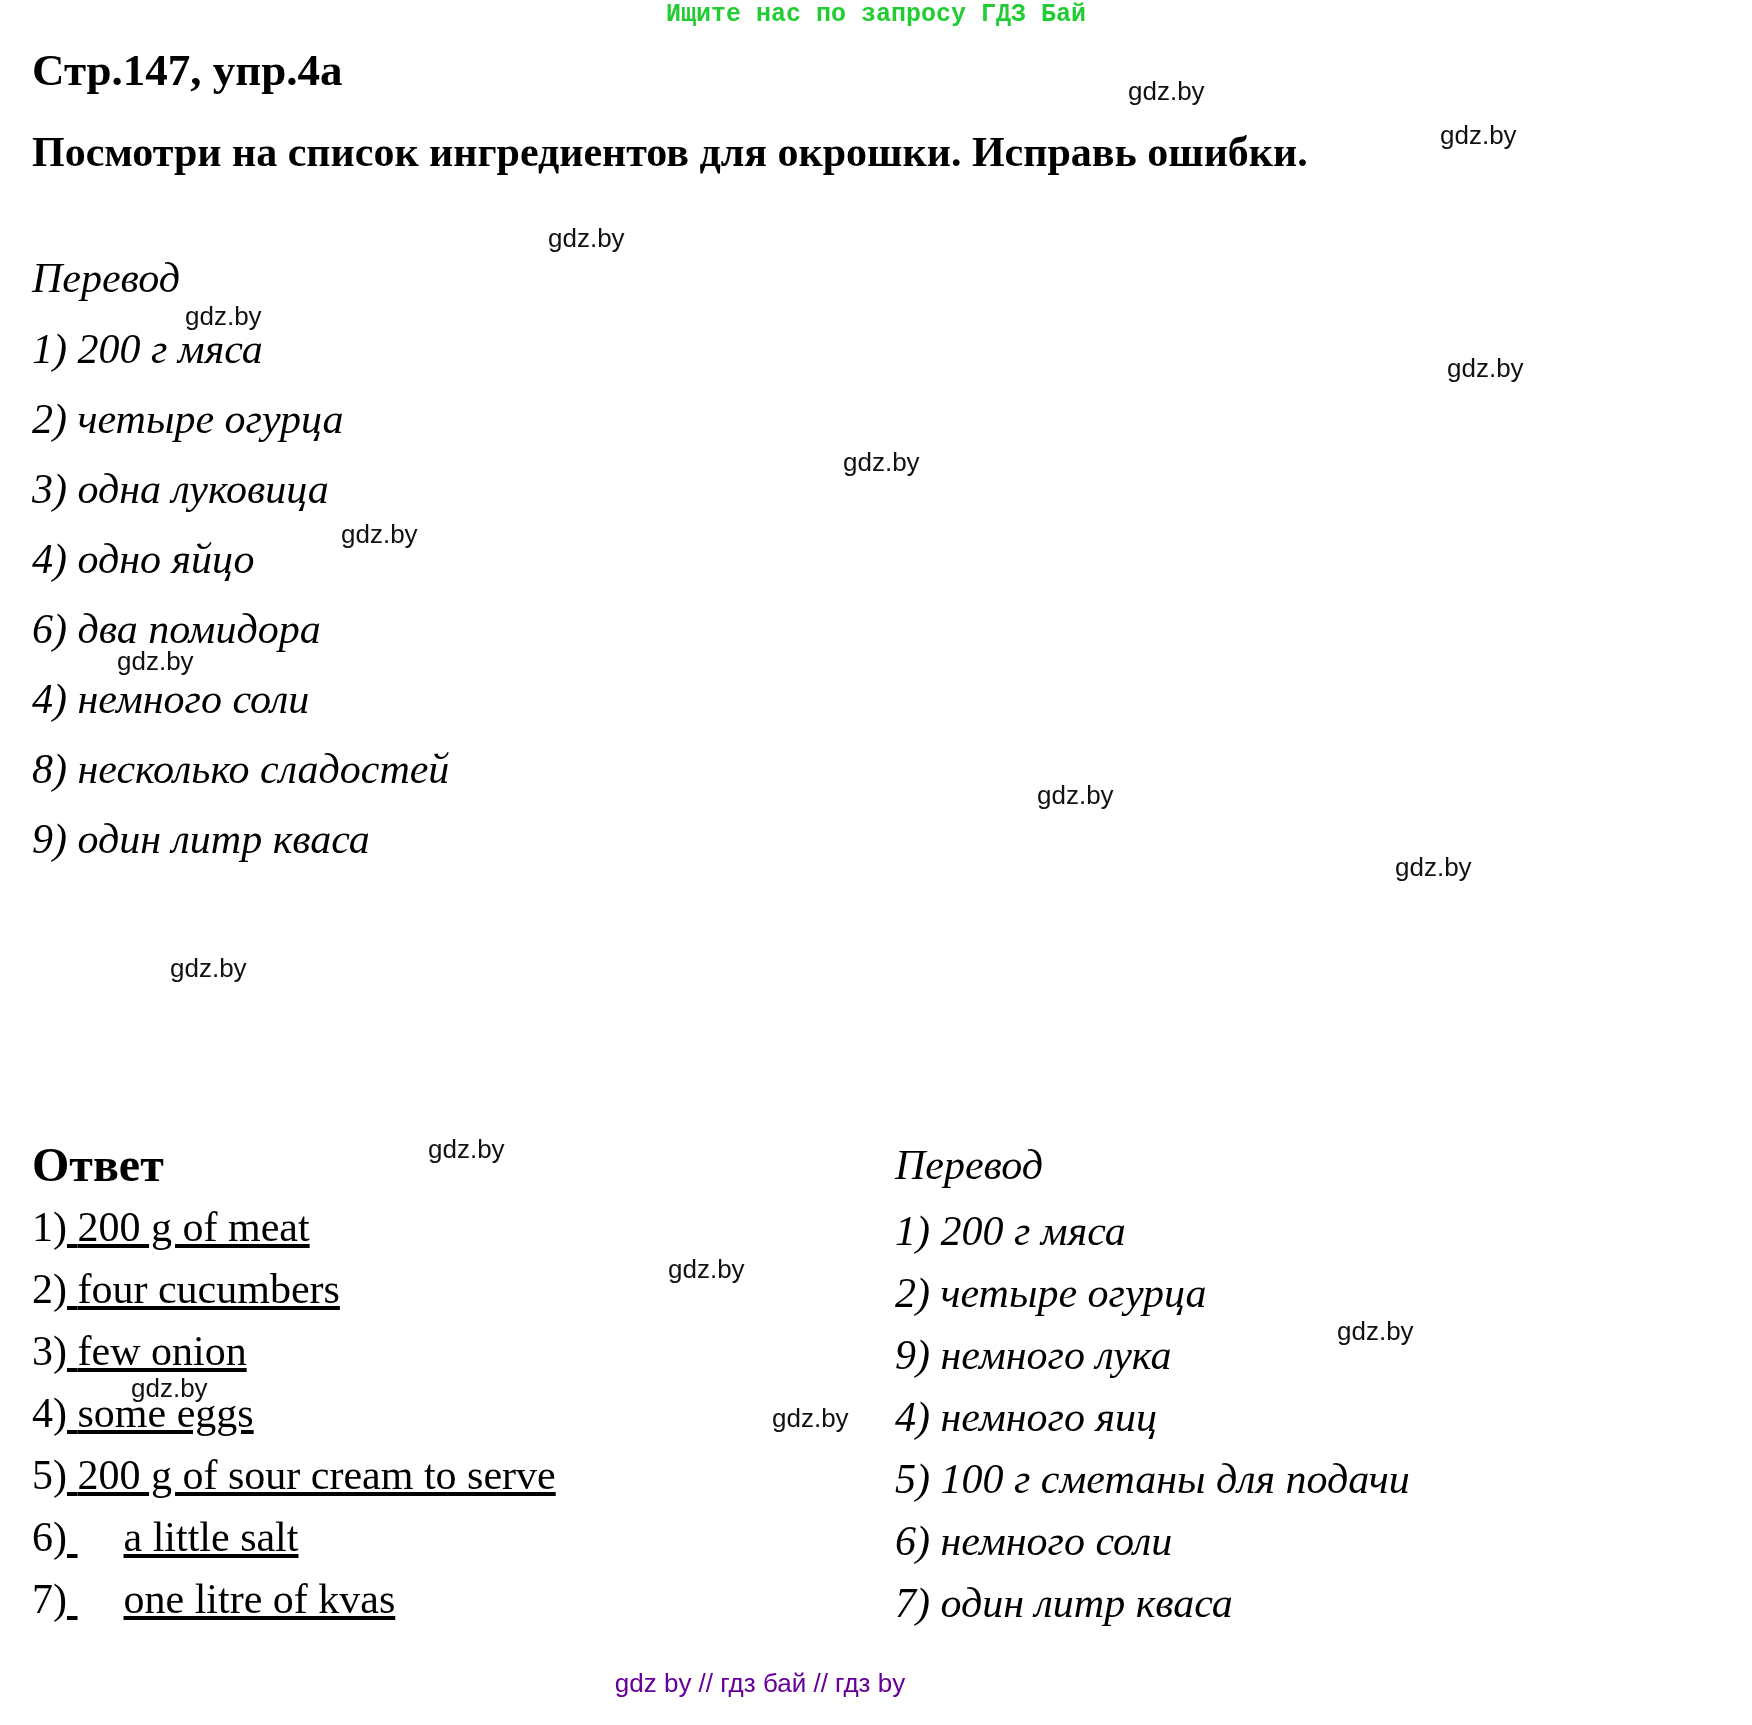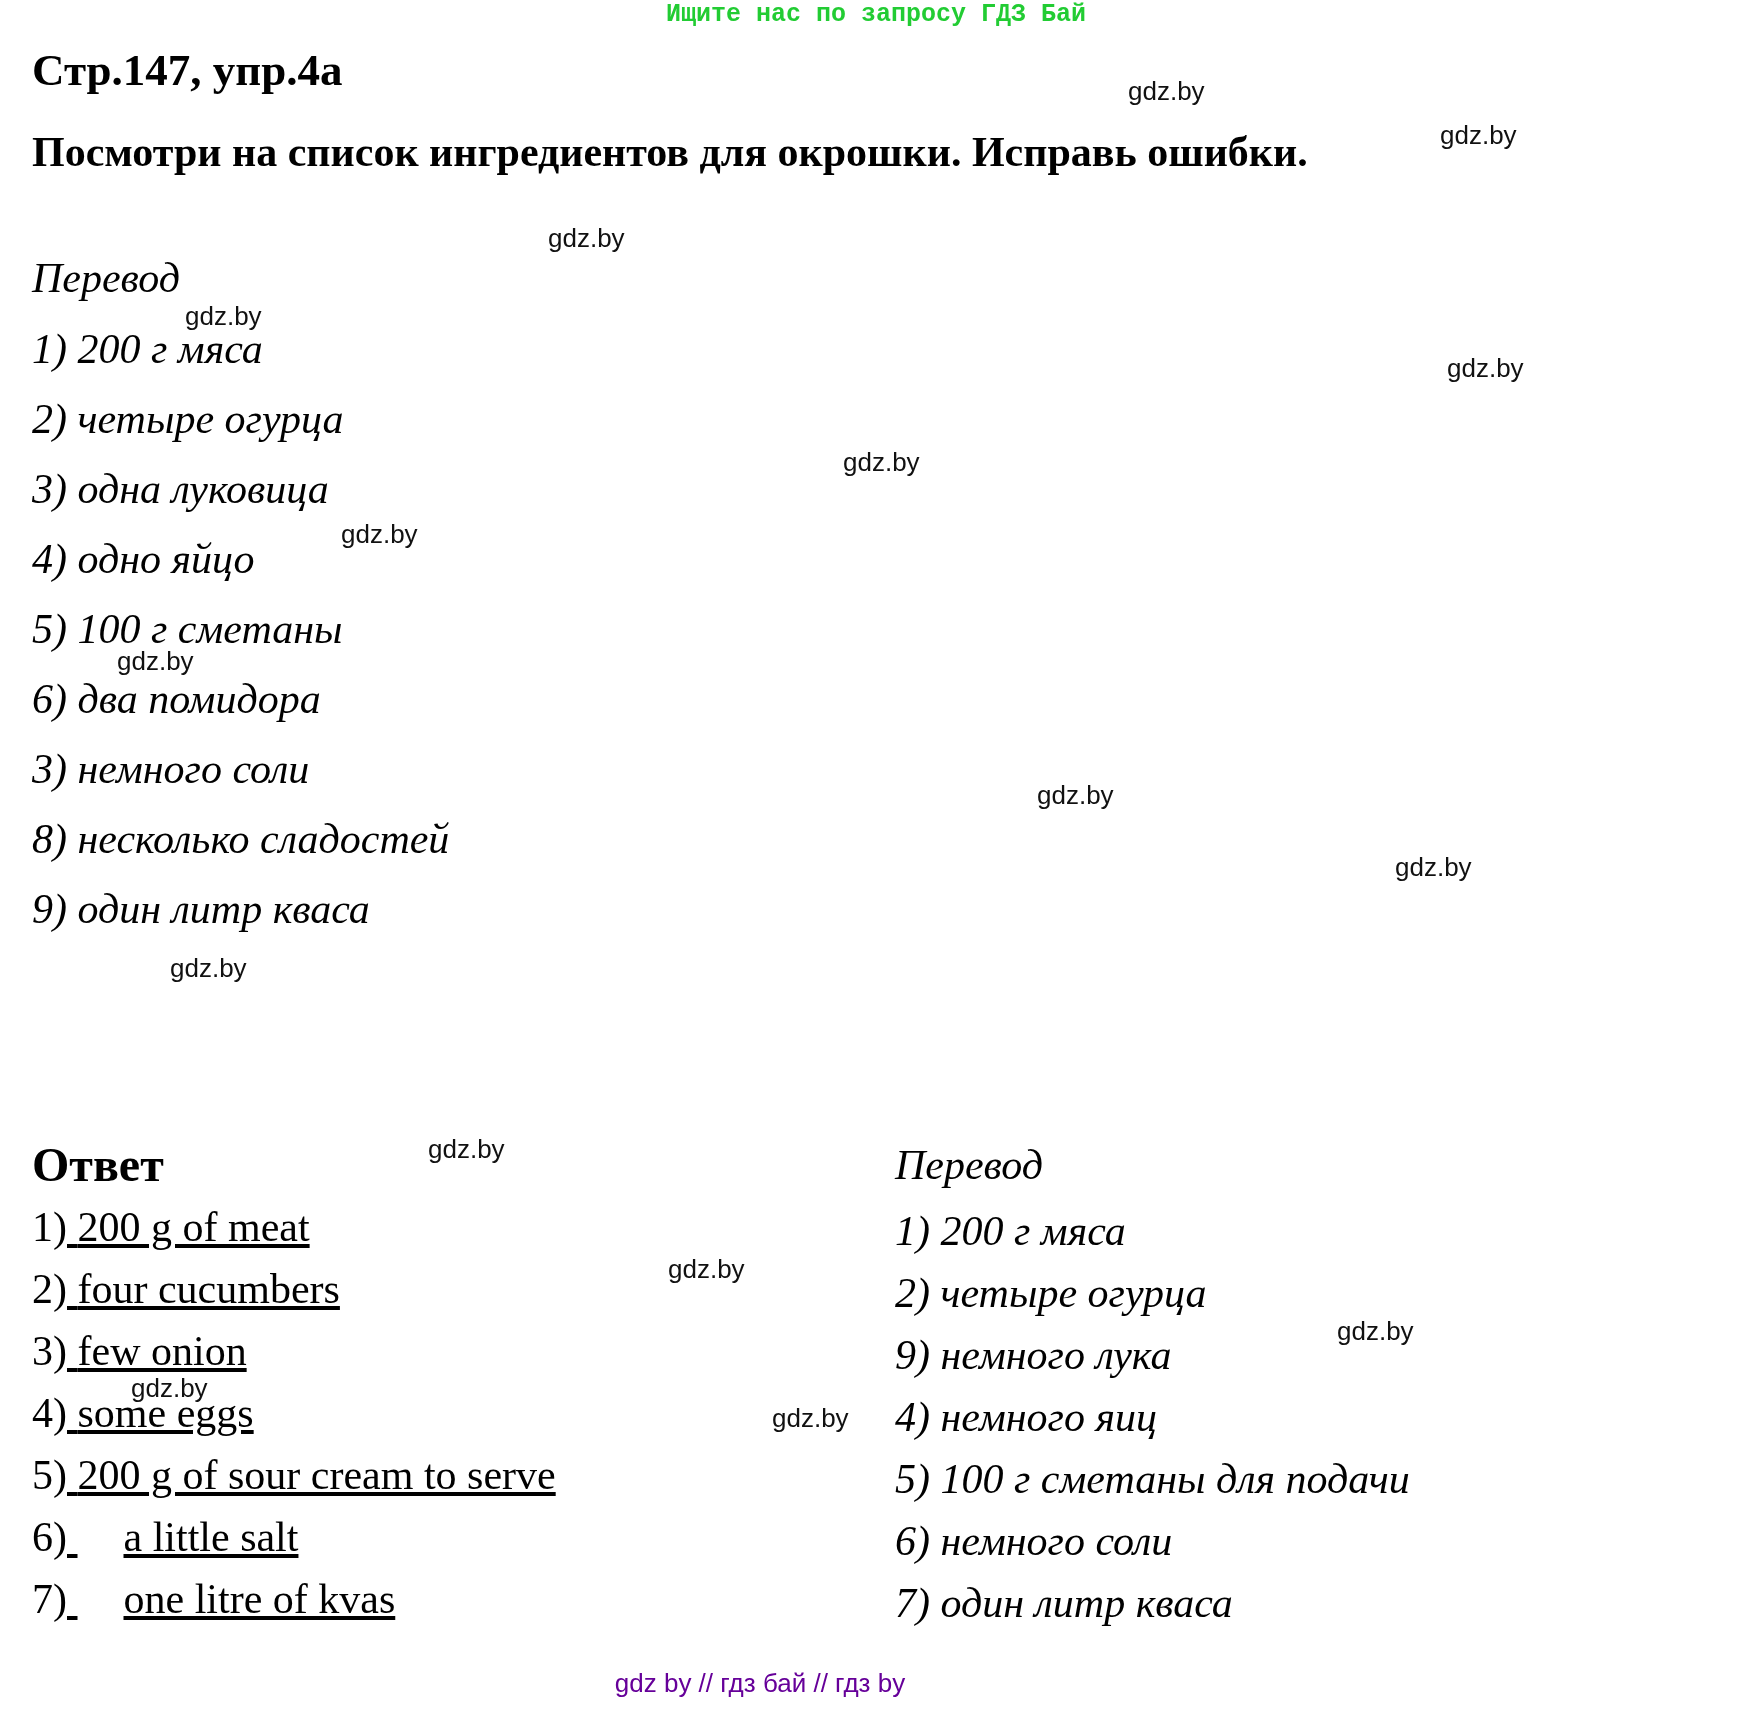--- a/index.html
+++ b/index.html
@@ -157,23 +157,22 @@
   <div class="ex-title">Стр.147, упр.4а</div>
 
   <div class="task-text">Посмотри на список ингредиентов для окрошки. Исправь ошибки.</div>
 
   <div class="trans-top">
     <div class="ital-head">Перевод</div>
     <div class="ital-item">1) 200 г мяса</div>
     <div class="ital-item">2) четыре огурца</div>
     <div class="ital-item">3) одна луковица</div>
     <div class="ital-item">4) одно яйцо</div>
-    <div class="ital-item">5) 100 г сметаны</div>
     <div class="ital-item">6) два помидора</div>
-    <div class="ital-item">3) немного соли</div>
+    <div class="ital-item">4) немного соли</div>
     <div class="ital-item">8) несколько сладостей</div>
     <div class="ital-item">9) один литр кваса</div>
   </div>
 
   <div class="answer-block">
     <div class="answer-head">Ответ</div>
 
     <div class="answer-item">
       <span class="num">1)</span>
       <span class="txt">200 g of meat</span>

